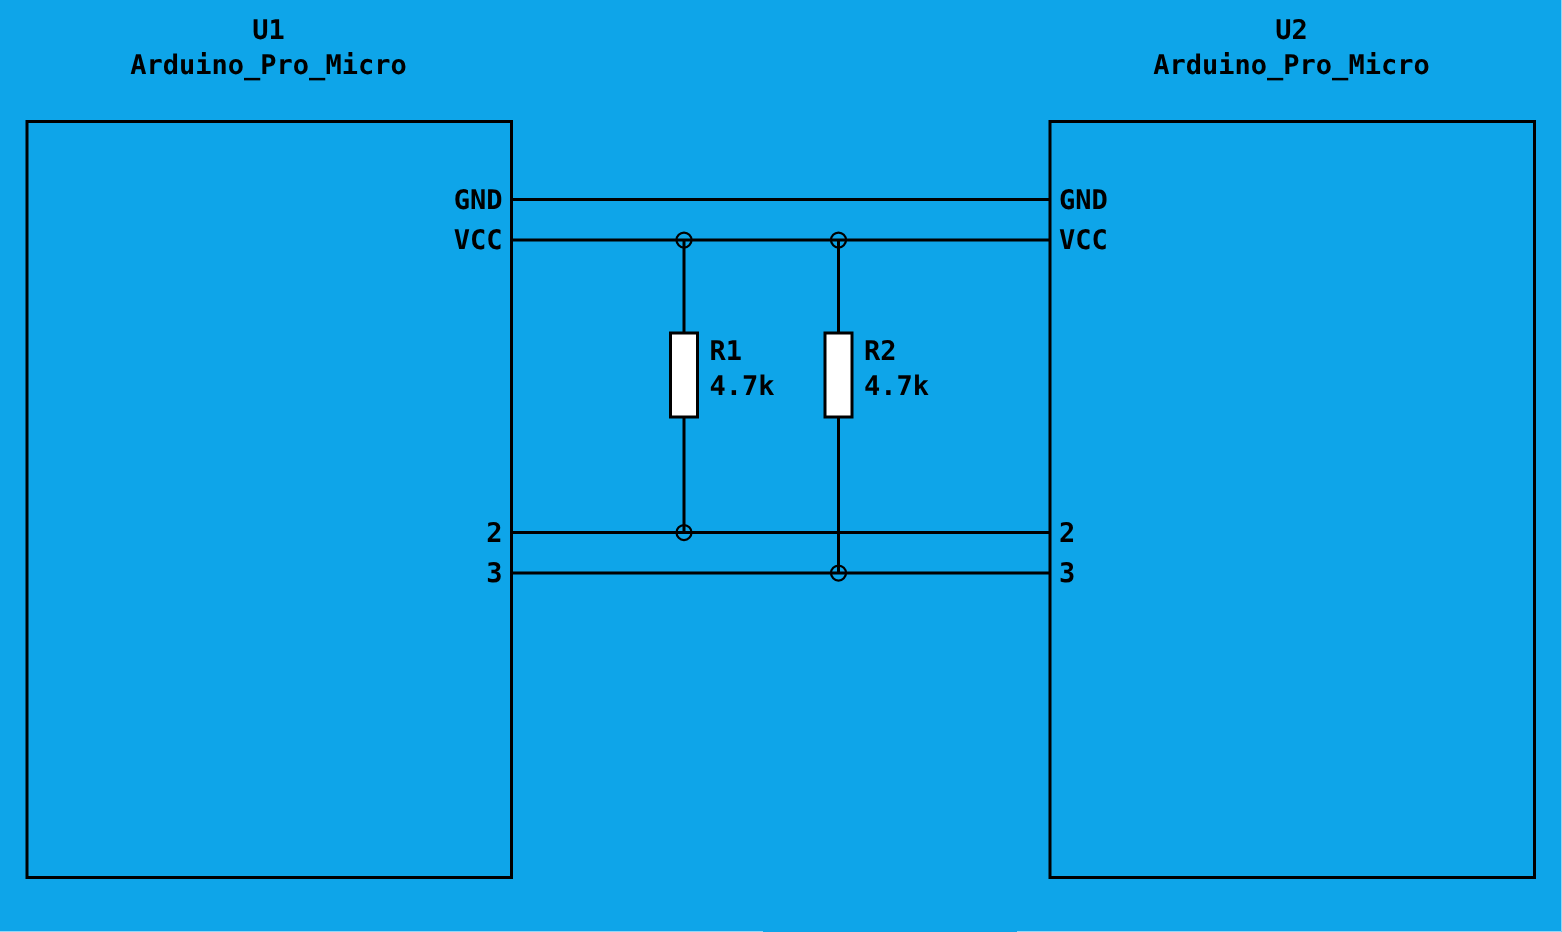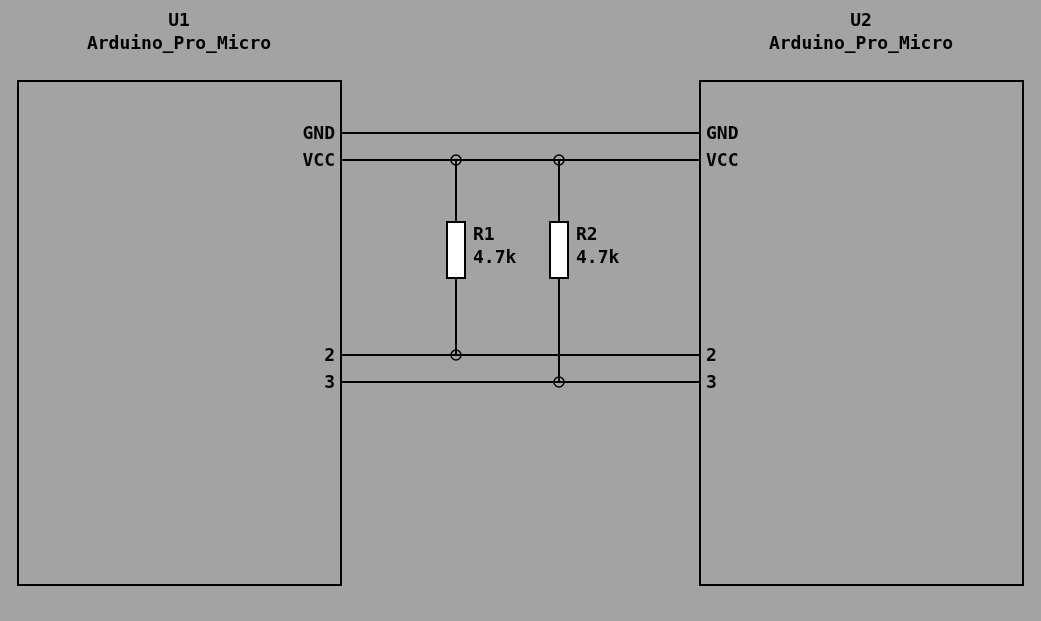--- a/index.html
+++ b/index.html
@@ -4,21 +4,21 @@
 <style>
   html, body {
     margin: 0;
     padding: 0;
     background: #ffffff;
   }
   .canvas {
     position: relative;
     width: 1041px;
     height: 621px;
-    background: #a3a3a3;
+    background: #0ea5e9;
     overflow: hidden;
   }
   svg {
     display: block;
   }
   text {
     font-family: "DejaVu Sans Mono", "Liberation Mono", monospace;
     font-weight: bold;
     fill: #000000;
   }

